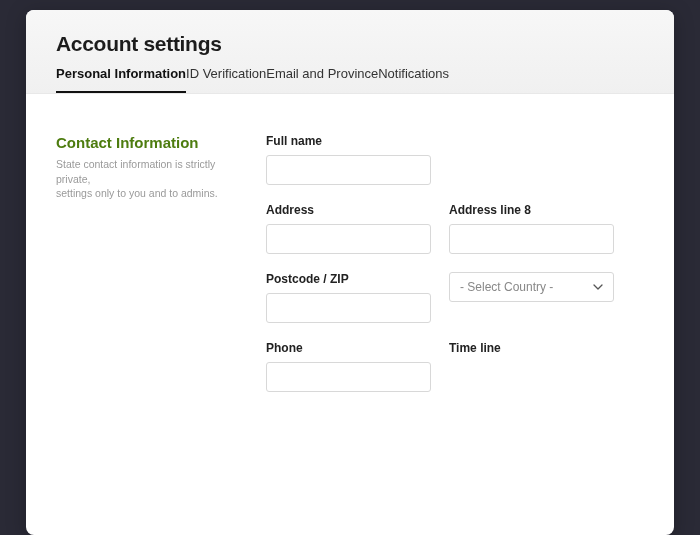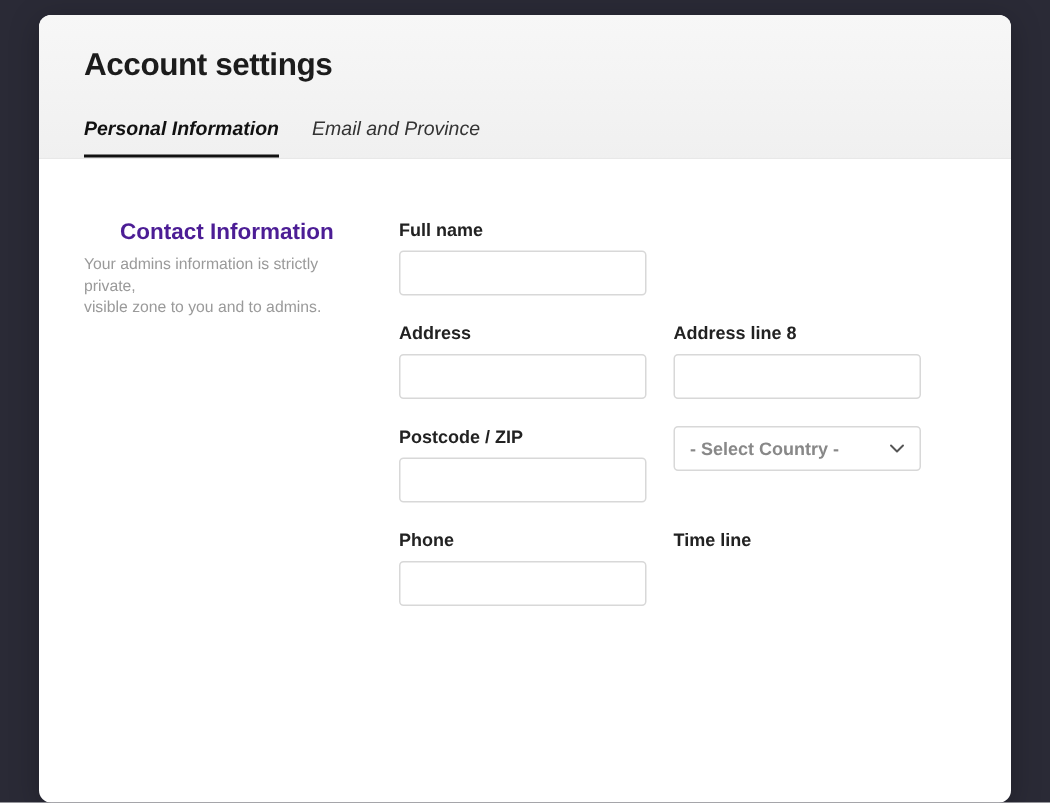--- a/index.html
+++ b/index.html
@@ -22,26 +22,24 @@
   .card-header {
     background: linear-gradient(#f7f7f7, #f0f0f0);
     padding: 22px 30px 0 30px;
     border-bottom: 1px solid #e8e8e8;
   }
   .page-title {
     font-size: 21px;
     font-weight: 700;
     color: #1c1c1c;
     letter-spacing: -0.3px;
-    margin-bottom: 22px;
+    margin-bottom: 10px;
   }
   .tabs {
     display: flex;
-    gap: 22px;
-    font-style: italic;
   }
   .tab {
     font-size: 13px;
     color: #333;
     padding-bottom: 10px;
     cursor: pointer;
     border-bottom: 2px solid transparent;
     font-weight: 500;
   }
   .tab.active {
@@ -54,23 +52,22 @@
     padding: 40px 60px 30px 30px;
     gap: 30px;
   }
   .side {
     width: 180px;
     flex-shrink: 0;
   }
   .section-title {
     font-size: 15px;
     font-weight: 700;
-    color: #4c1d95;
+    color: #4d7c0f;
     margin-bottom: 6px;
-    margin-left: 24px;
   }
   .section-desc {
     font-size: 10.5px;
     color: #9a9a9a;
     line-height: 1.4;
   }
   .form {
     flex: 1;
     display: flex;
     flex-direction: column;
@@ -103,49 +100,50 @@
     background: #fff;
     font-family: inherit;
     width: 100%;
   }
   .select {
     display: flex;
     align-items: center;
     justify-content: space-between;
     cursor: pointer;
     color: #888;
-    font-weight: bold;
   }
   .select .chev {
     width: 10px;
     height: 10px;
     display: flex;
     align-items: center;
     justify-content: center;
   }
   .select .chev svg { display: block; }
 </style>
 </head>
 <body>
 
 <div class="card">
   <div class="card-header">
     <h1 class="page-title">Account settings</h1>
     <div class="tabs">
       <div class="tab active">Personal Information</div>
+      <div class="tab">ID Verification</div>
       <div class="tab">Email and Province</div>
+      <div class="tab">Notifications</div>
     </div>
   </div>
 
   <div class="card-body">
     <div class="side">
       <div class="section-title">Contact Information</div>
       <div class="section-desc">
-        <span>Your admins information is strictly private,</span><br>
-        <span>visible zone to you and to admins.</span>
+        <span>State contact information is strictly private,</span><br>
+        <span>settings only to you and to admins.</span>
       </div>
     </div>
 
     <div class="form">
 
       <div class="row">
         <div class="field half">
           <div class="label">Full name</div>
           <input class="input" type="text" value="" style="">
         </div>

